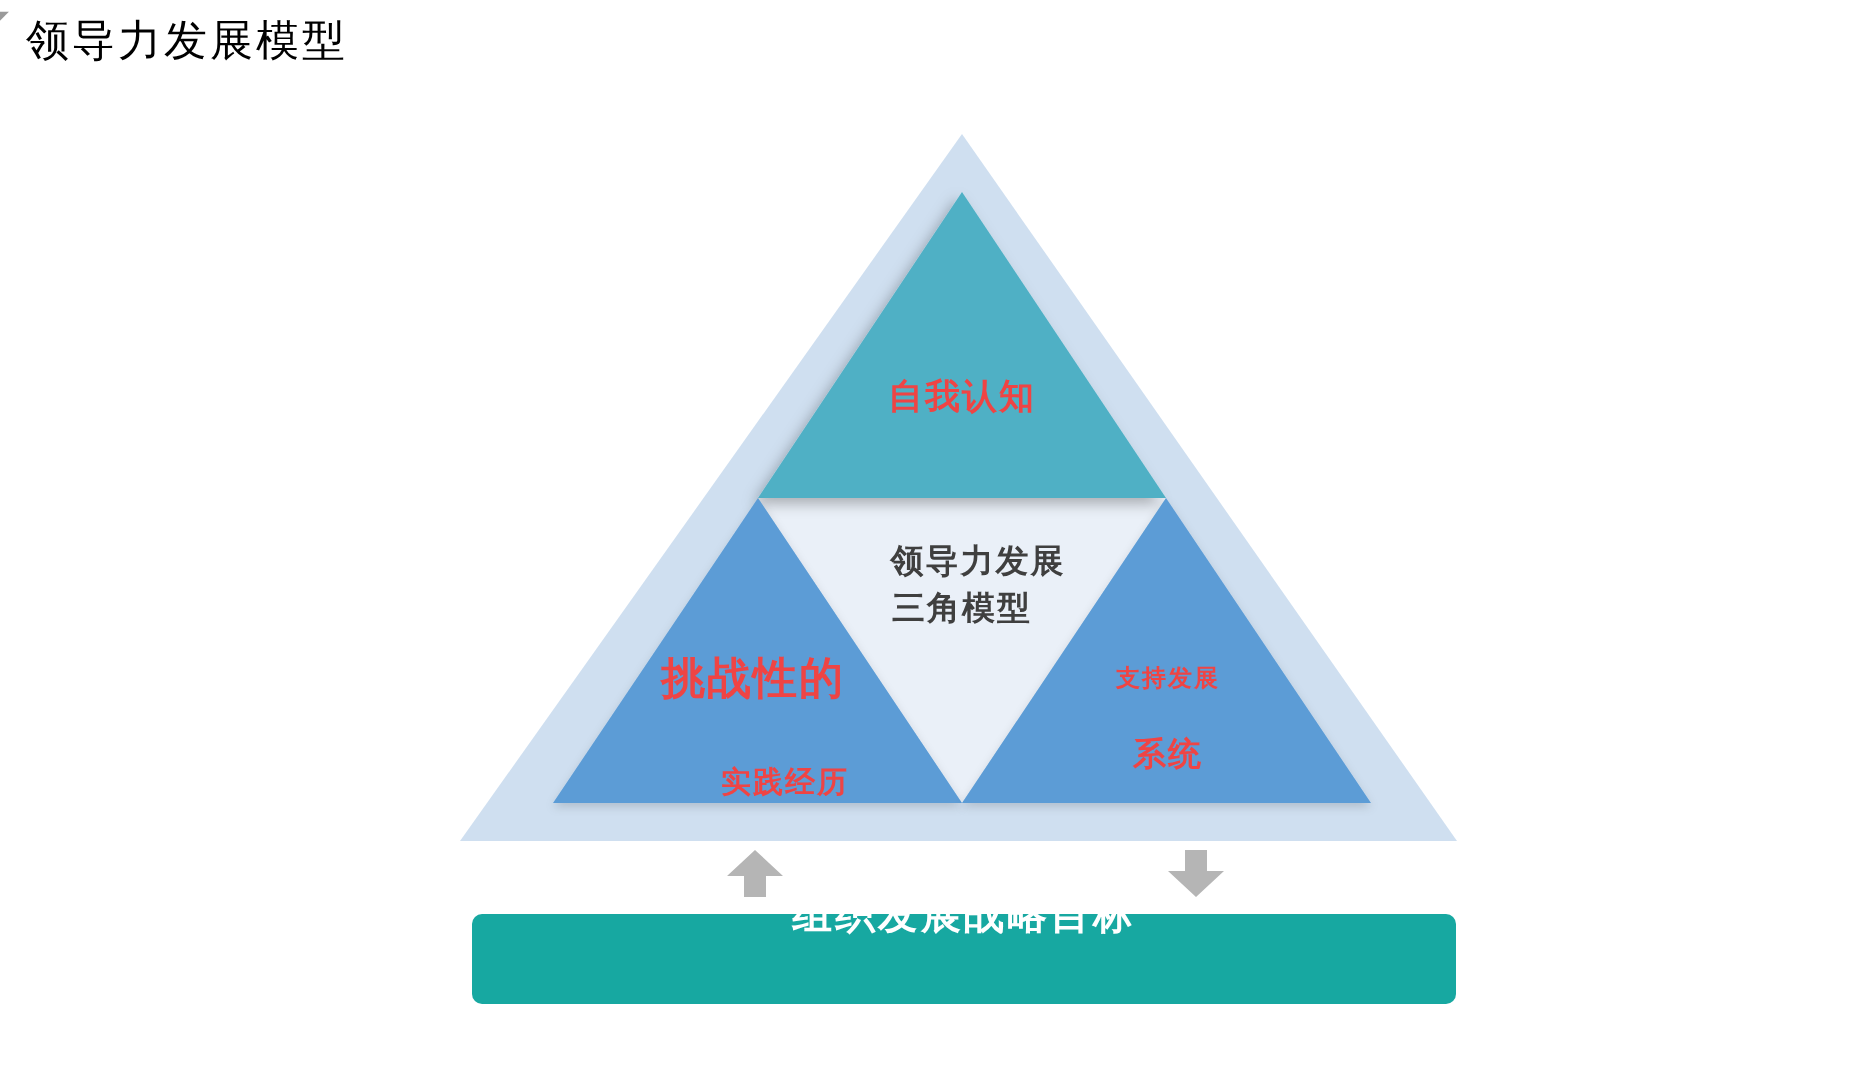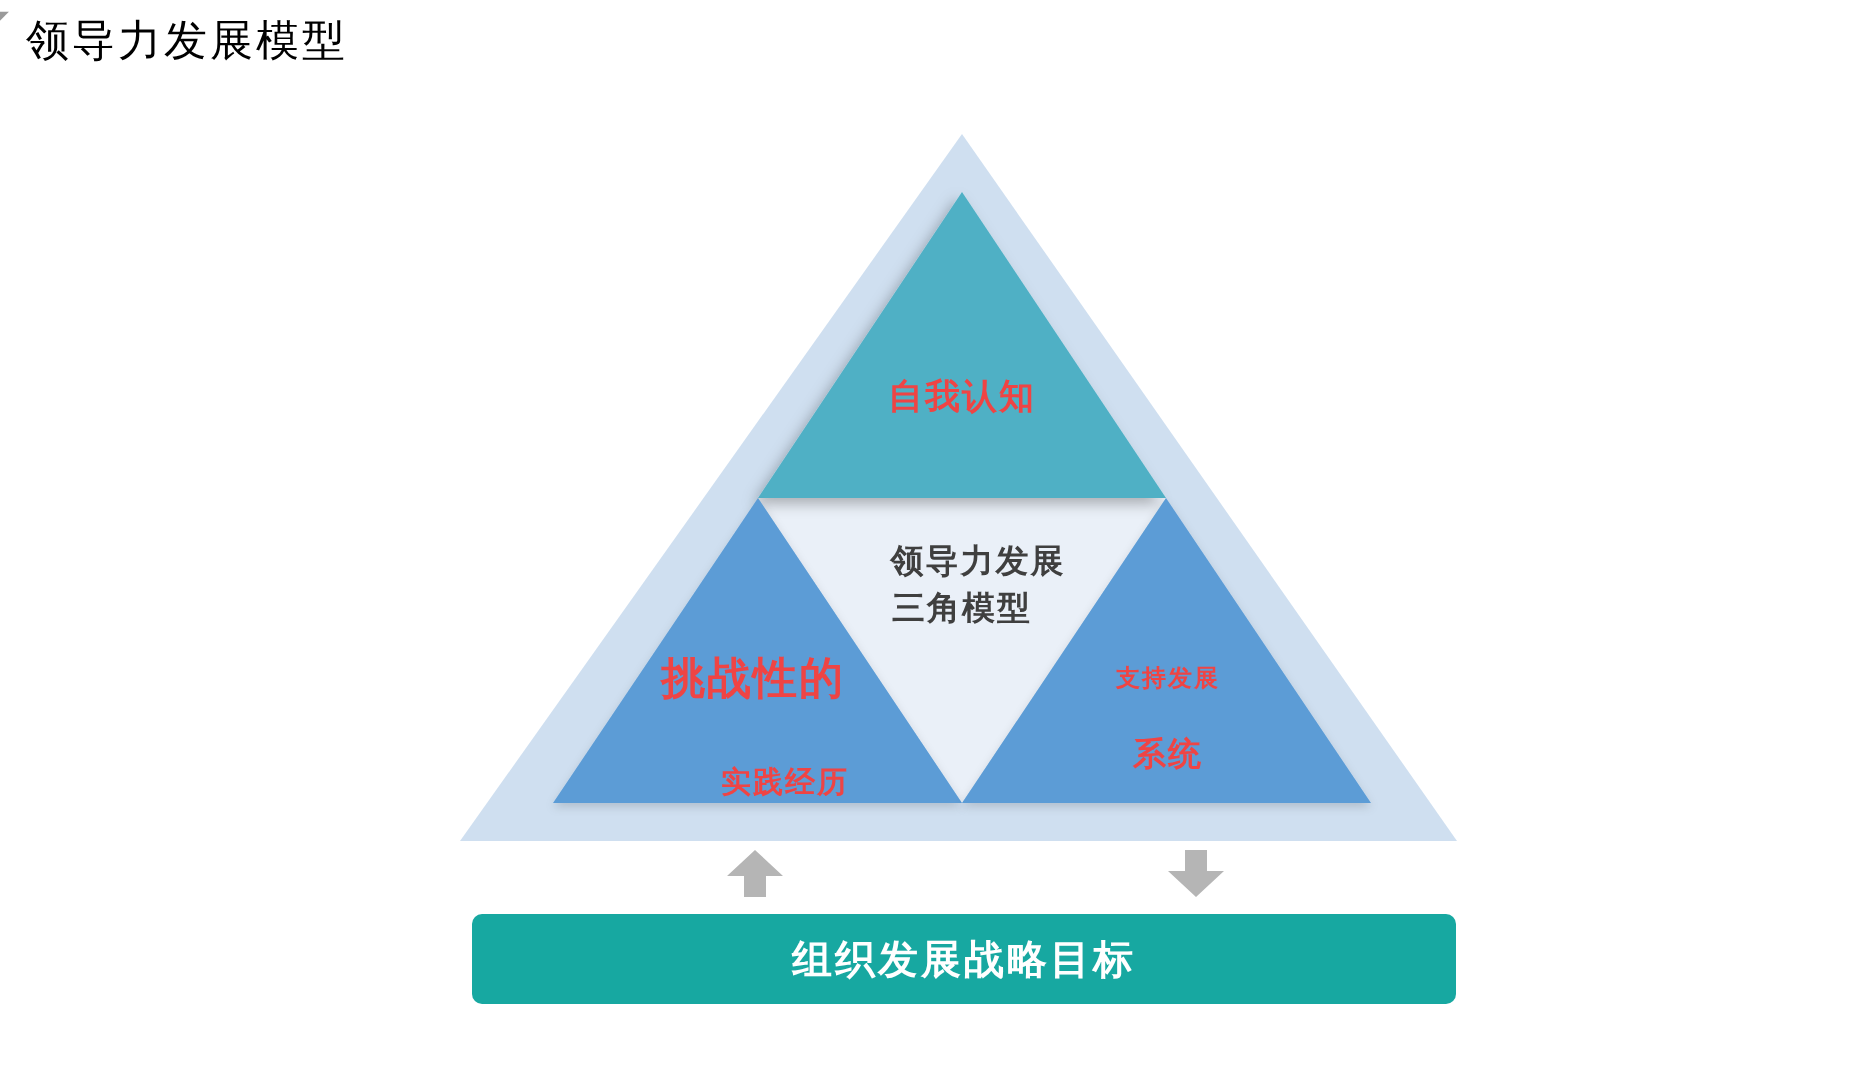--- a/index.html
+++ b/index.html
@@ -52,21 +52,21 @@
   .top-label      { left: 962px;  top: 396px; font-size: 35px; }
   .center-line1   { left: 962px;  top: 561px; font-size: 33px; margin-left: 16px; }
   .center-line2   { left: 962px;  top: 608px; font-size: 33px; }
   .left-line1     { left: 753px;  top: 678px; font-size: 44px; }
   .left-line2     { left: 753px;  top: 782px; font-size: 30px; margin-left: 32px; }
   .right-line1    { left: 1168px; top: 678px; font-size: 24px; }
   .right-line2    { left: 1168px; top: 754px; font-size: 33px; }
   .bar-label {
     position: absolute;
     left: 964px;
-    top: 959px;
+    top: 914px;
     transform: translate(-50%, -50%);
     font-size: 40px;
     font-weight: bold;
     color: #ffffff;
     letter-spacing: 3px;
     white-space: nowrap;
   }
 </style>
 </head>
 <body>

